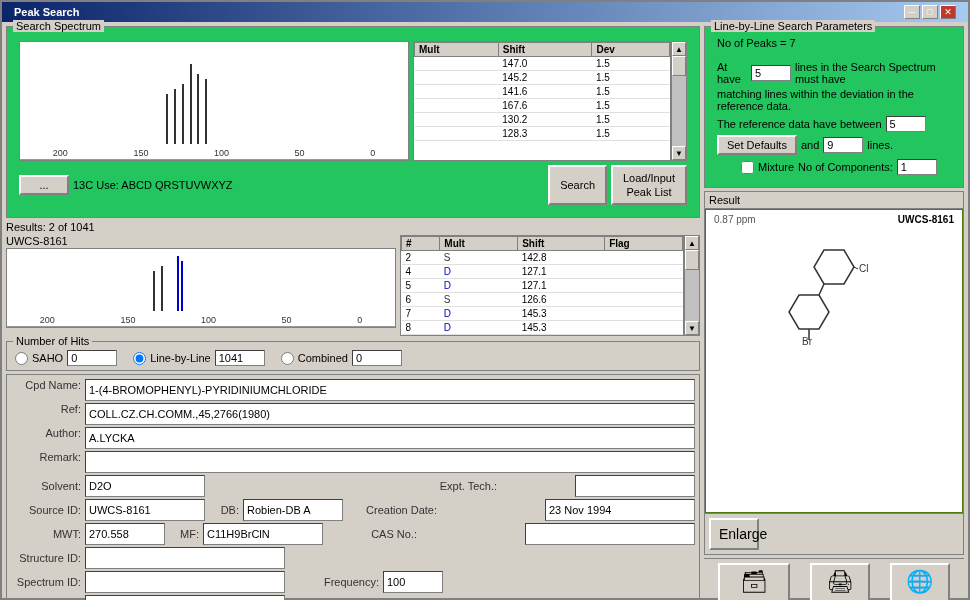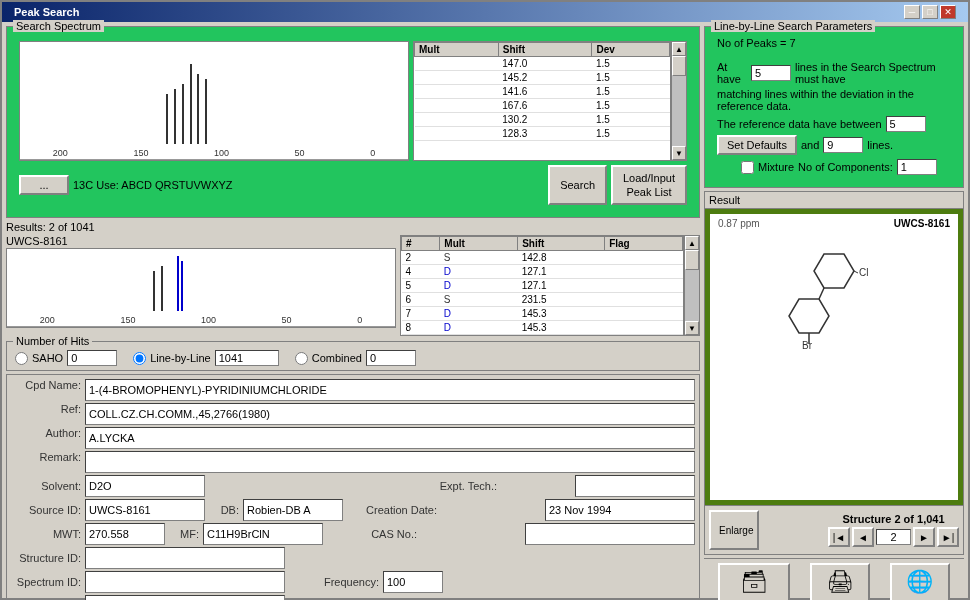--- a/index.html
+++ b/index.html
@@ -179,21 +179,21 @@
       background: #d4d0c8;
       padding: 0 3px;
       font-size: 11px;
     }
     .radio-group { display: flex; align-items: center; gap: 4px; }
     .radio-row { display: flex; align-items: center; gap: 16px; padding-top: 4px; }
     .info-label { text-align: right; color: #333; }
     .info-value { background: white; border: 1px solid #808080; border-top-color: #404040; border-left-color: #404040; padding: 4px 3px; min-height: 14px; }
     .result-box {
       flex: 1;
-      border: 5px solid #4d7c0f;
+      border: 1px solid #4d7c0f;
       background: white;
       position: relative;
       min-height: 160px;
     }
     .nav-row {
       display: flex;
       align-items: center;
       gap: 2px;
       justify-content: center;
       margin-top: 2px;
@@ -411,21 +411,21 @@
                     </tr>
                     <tr>
                       <td>5</td>
                       <td style="color:#0000cc">D</td>
                       <td>127.1</td>
                       <td></td>
                     </tr>
                     <tr>
                       <td>6</td>
                       <td style="color:#333">S</td>
-                      <td>231.5</td>
+                      <td>126.6</td>
                       <td></td>
                     </tr>
                     <tr>
                       <td>7</td>
                       <td style="color:#0000cc">D</td>
                       <td>145.3</td>
                       <td></td>
                     </tr>
                     <tr>
                       <td>8</td>
@@ -451,21 +451,21 @@
         <span class="hits-title">Number of Hits</span>
         <div class="radio-row">
           <div class="radio-group">
             <input type="radio" name="hits" style="">
             <span>SAHO</span>
             <input type="text" class="text-field" style="width: 50px;" value="0">
           </div>
           <div class="radio-group">
             <input type="radio" name="hits" checked="" style="">
             <span>Line-by-Line</span>
-            <input type="text" class="text-field" style="width: 64px;" value="1041">
+            <input type="text" class="text-field" style="width: 50px;" value="1041">
           </div>
           <div class="radio-group">
             <input type="radio" name="hits" style="">
             <span>Combined</span>
             <input type="text" class="text-field" style="width: 50px;" value="0">
           </div>
         </div>
       </div>
 
       <div style="border:1px solid #808080;padding:4px;font-size:11px;">
@@ -572,31 +572,21 @@
             <text x="125" y="42" font-size="10" fill="#333">Cl</text>
             <line x1="120" y1="37" x2="124" y2="39" stroke="#333" stroke-width="1"></line>
 
             <text x="68" y="115" font-size="10" fill="#333">Br</text>
             <line x1="75" y1="99" x2="75" y2="110" stroke="#333" stroke-width="1.5"></line>
           </svg>
         </div>
 
         <div style="padding:4px;border-top:1px solid #808080;">
           <div style="display:flex;align-items:center;justify-content:space-between;">
-            <button class="btn" style="width:50px;height:40px;font-size:10px;">Enlarge</button>
-            <div style="text-align:center;">
-              <div class="structure-label">Structure 2 of 1,041</div>
-              <div class="nav-row">
-                <button class="nav-btn">|◄</button>
-                <button class="nav-btn">◄</button>
-                <input type="text" class="small-input" style="width: 35px; text-align: center;" value="2">
-                <button class="nav-btn">►</button>
-                <button class="nav-btn">►|</button>
-              </div>
-            </div>
+            <button class="btn" style="width:50px;height:32px;font-size:14px;">Enlarge</button>
           </div>
         </div>
       </div>
 
       <div class="bottom-buttons">
         <button class="bottom-btn">
           <span style="font-size:22px;">🗃</span>
           <span>Results</span>
         </button>
         <button class="bottom-btn">

